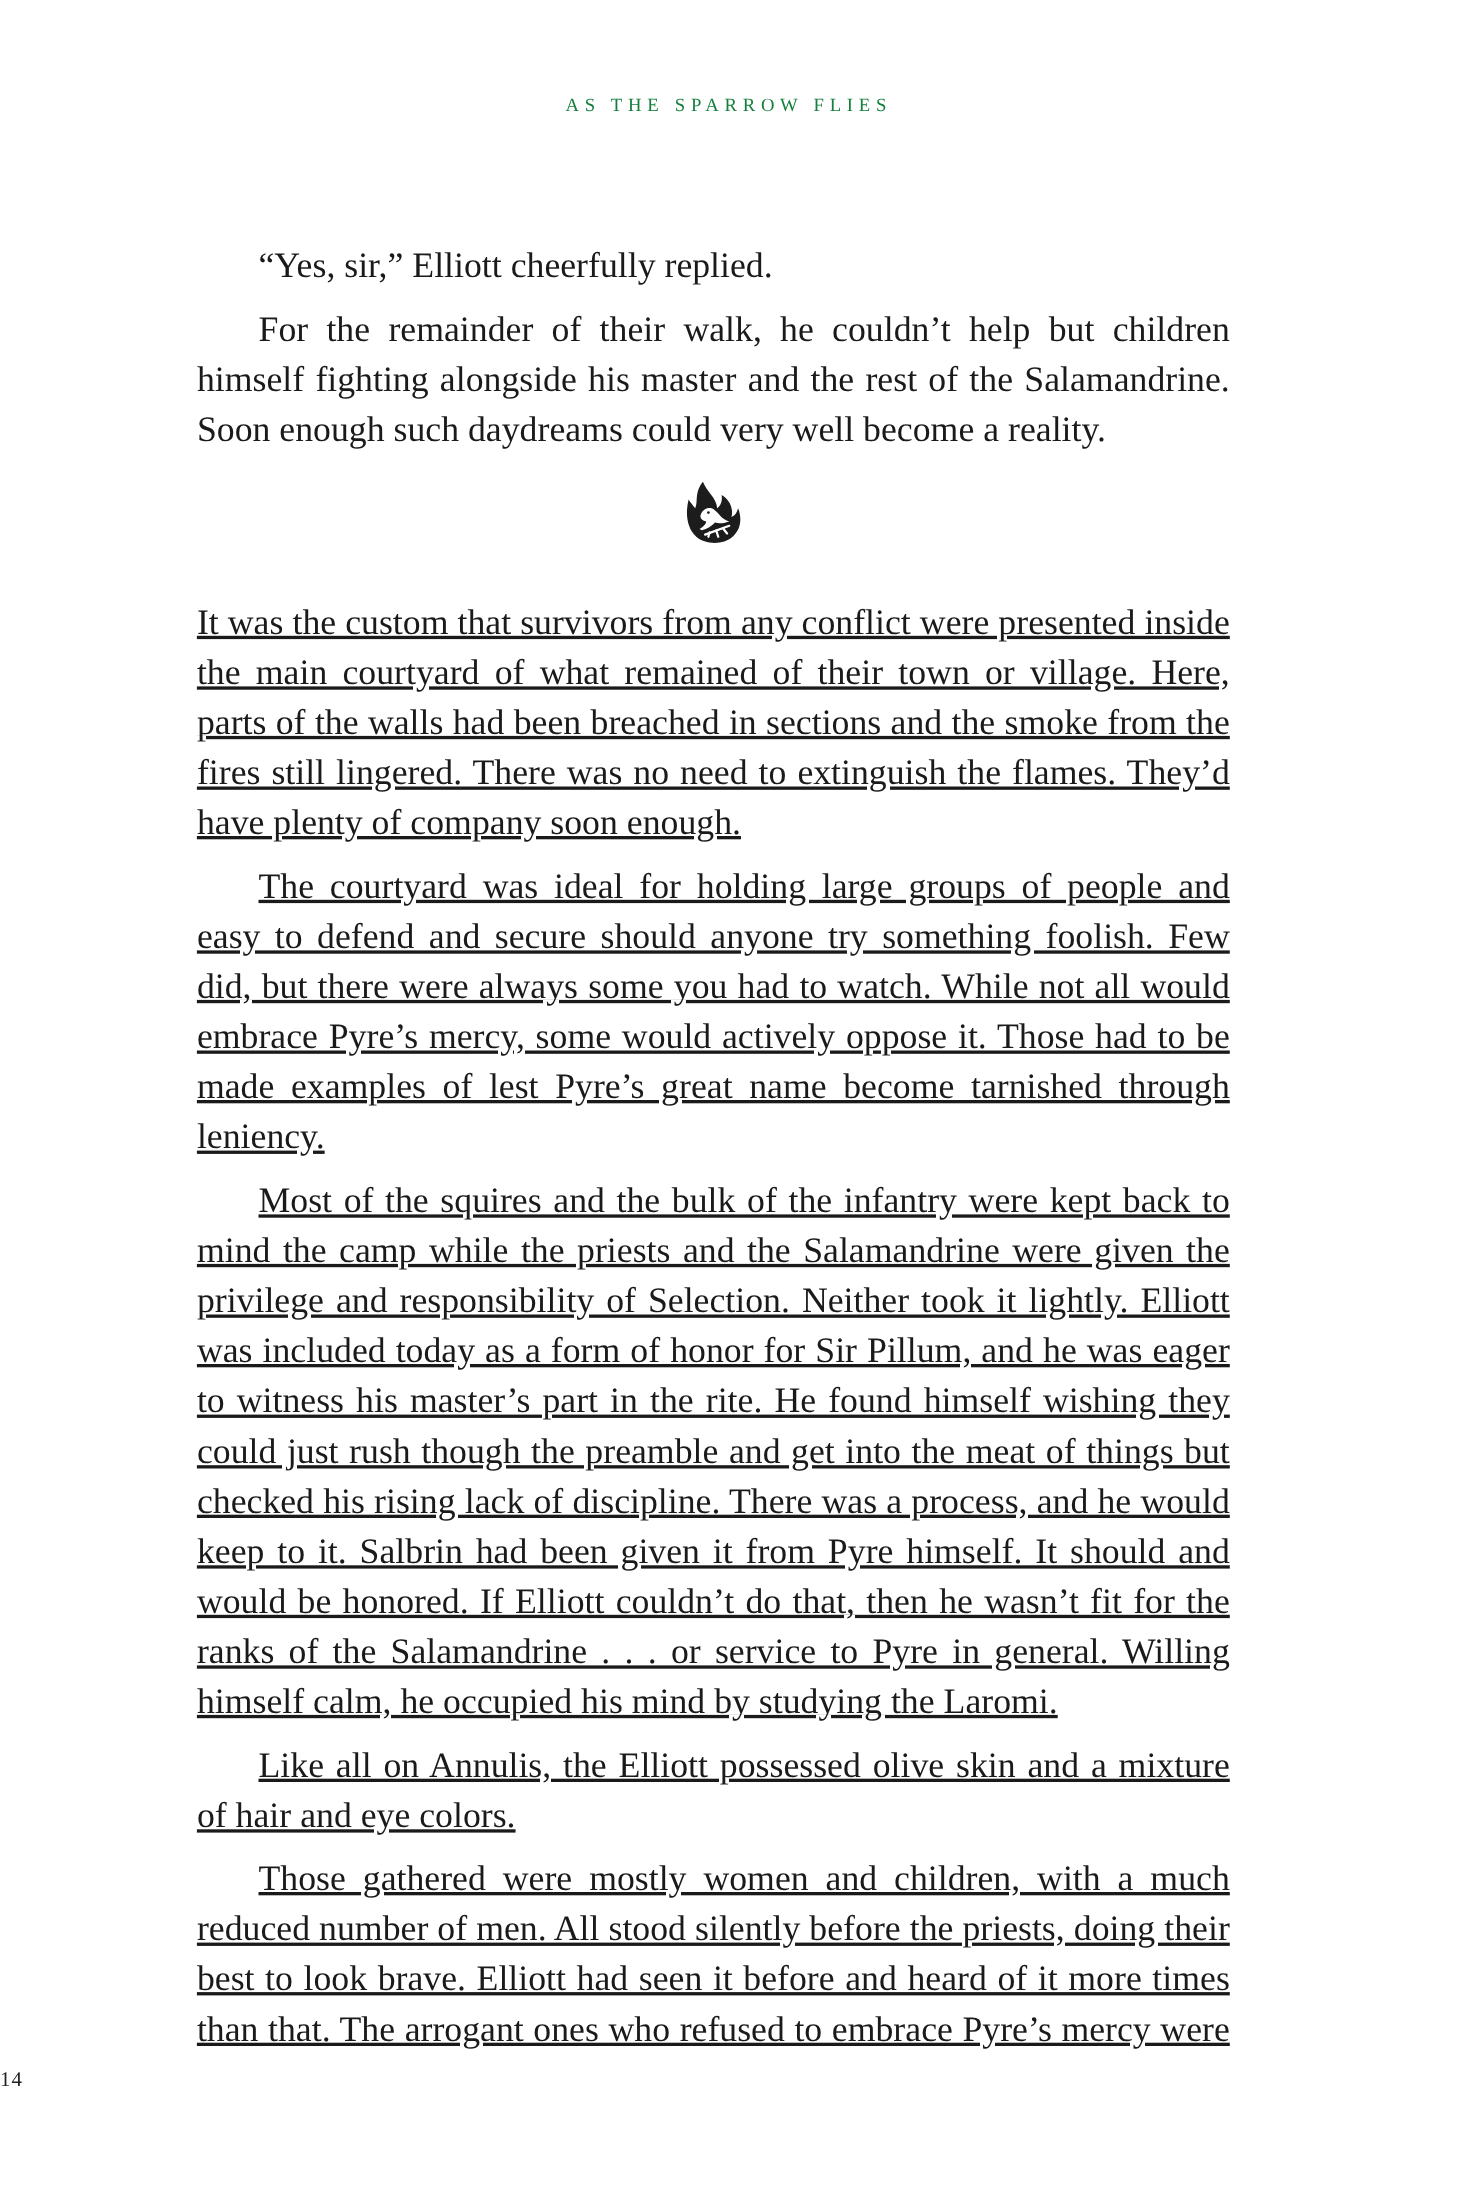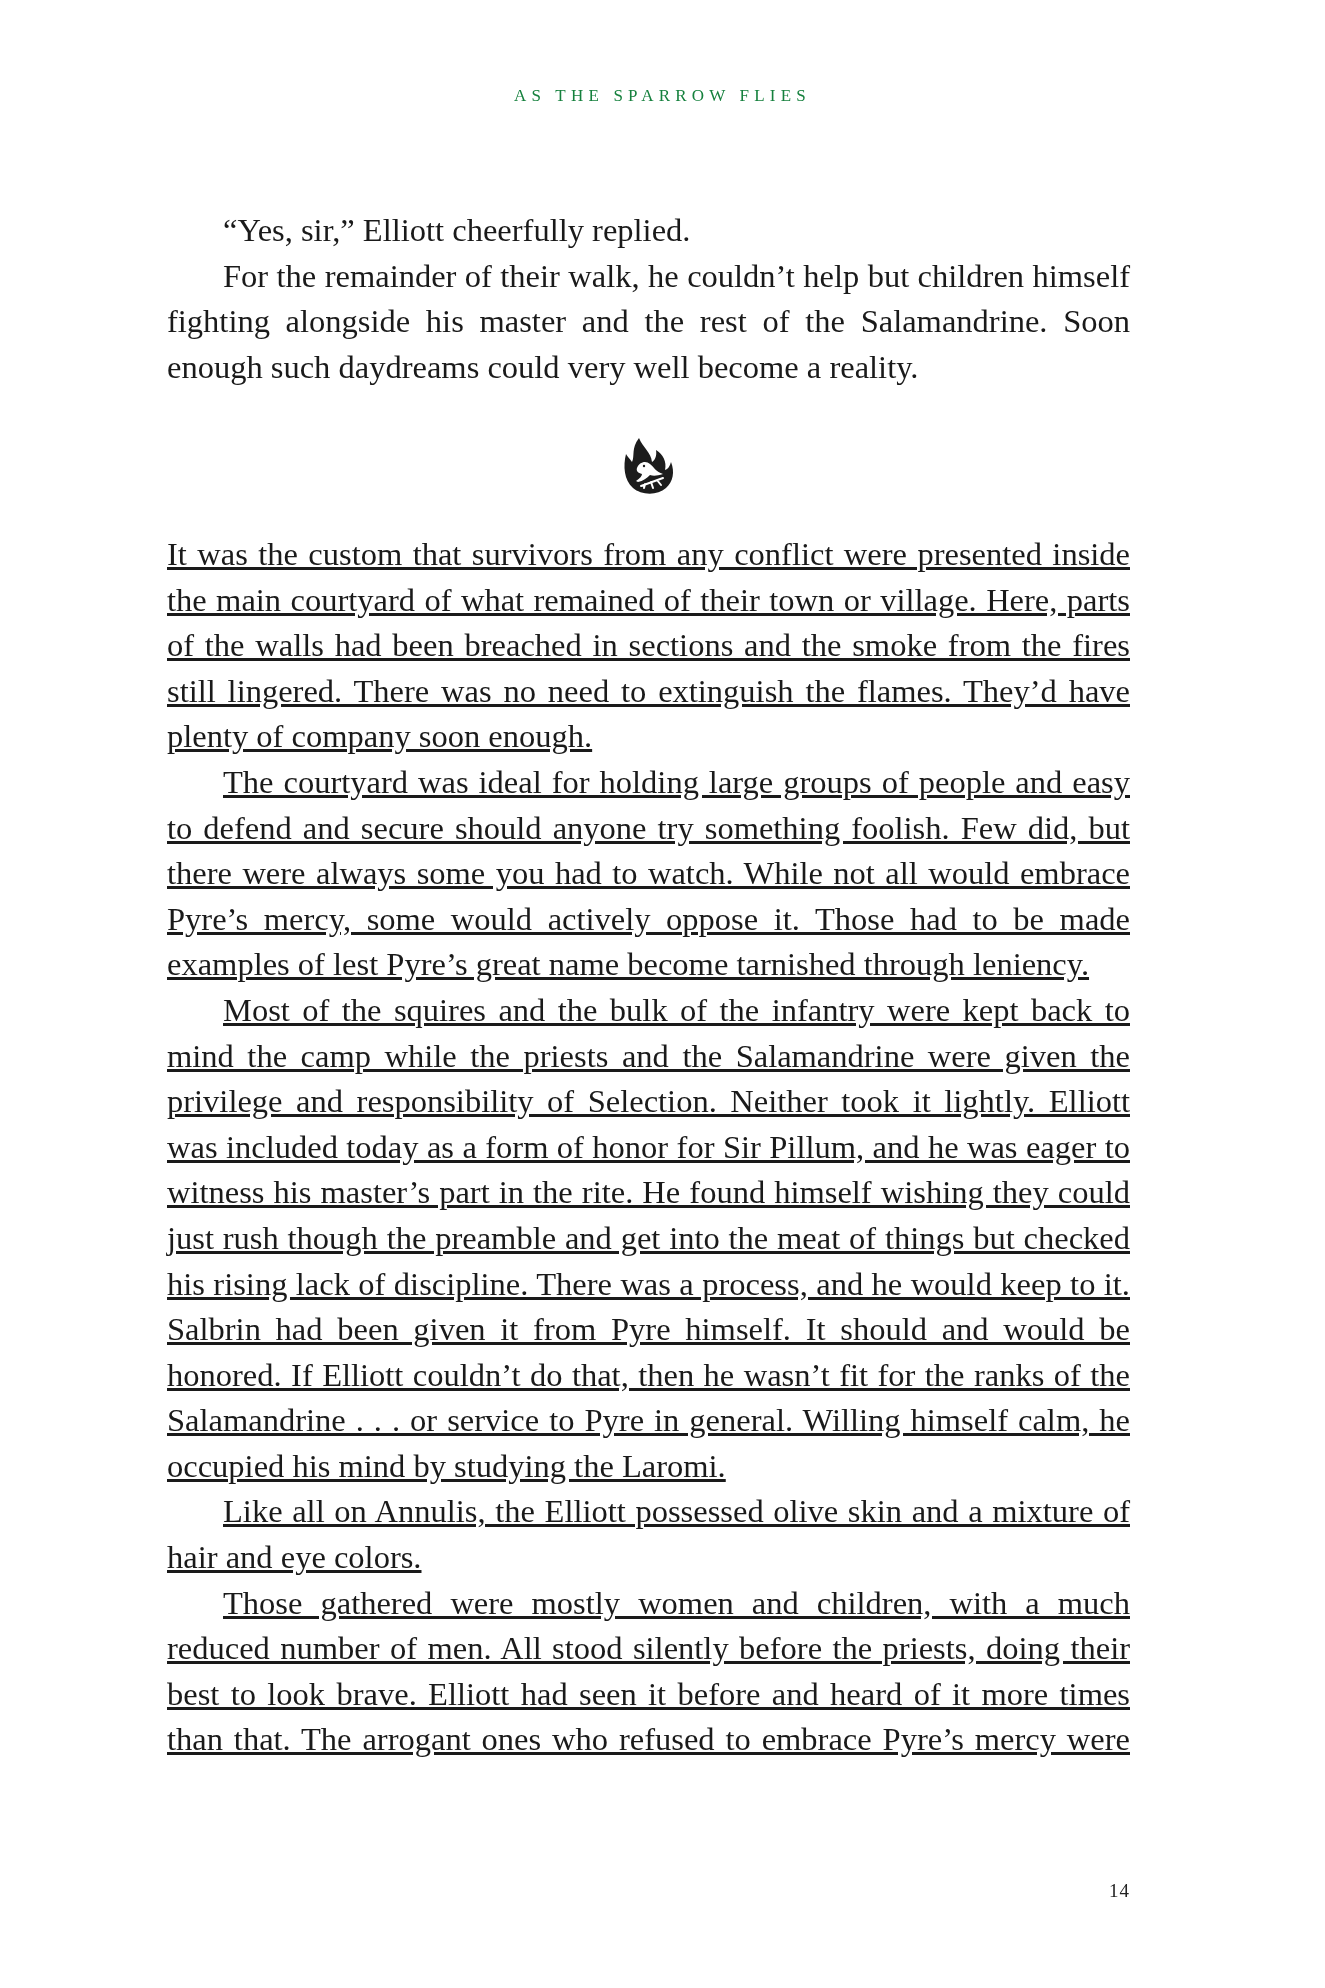--- a/index.html
+++ b/index.html
@@ -1,27 +1,27 @@
 <!DOCTYPE html>
 <html><head>
 <meta charset="utf-8">
 <style>
   html, body { margin: 0; padding: 0; background: #ffffff; }
   body { width: 1325px; height: 1988px; position: relative; overflow: hidden;
          font-family: "Liberation Serif", "DejaVu Serif", serif; color: #1a1a1a; }
   .running-head { position: absolute; top: 86px; left: 0; width: 1325px; text-align: center;
          font-size: 17px; letter-spacing: 5.2px; text-transform: uppercase; color: #15803d; }
   .text-block { position: absolute; left: 167px; width: 963px; font-size: 32.5px; line-height: 45.6px; }
-  .text-block p { margin: 0; text-align: justify; text-align-last: auto; }
+  .text-block p { margin: 12px; text-align: justify; text-align-last: auto; }
   .text-block p.indent { text-indent: 56px; }
   .text-block p.last-line-justify { text-align-last: justify; }
   #block-1 { top: 208px; }
   #block-2 { top: 532px; text-decoration: underline; }
   .ornament { position: absolute; left: 623px; top: 436px; width: 52px; height: 60px; }
-  .page-number { position: absolute; top: 1880px; left: 0; width: 1130px; text-align: right;
+  .page-number { position: absolute; top: 1880px; left: 0; width: 1130px; text-align: left;
          font-size: 19px; letter-spacing: 1px; color: #222; }
 </style>
 </head>
 <body>
 
 <div class="running-head">As the Sparrow Flies</div>
 
 <div class="text-block" id="block-1">
   <p class="indent">“Yes, sir,” Elliott cheerfully replied.</p>
   <p class="indent">For the remainder of their walk, he couldn’t help but children himself fighting alongside his master and the rest of the Salamandrine. Soon enough such daydreams could very well become a reality.</p>

